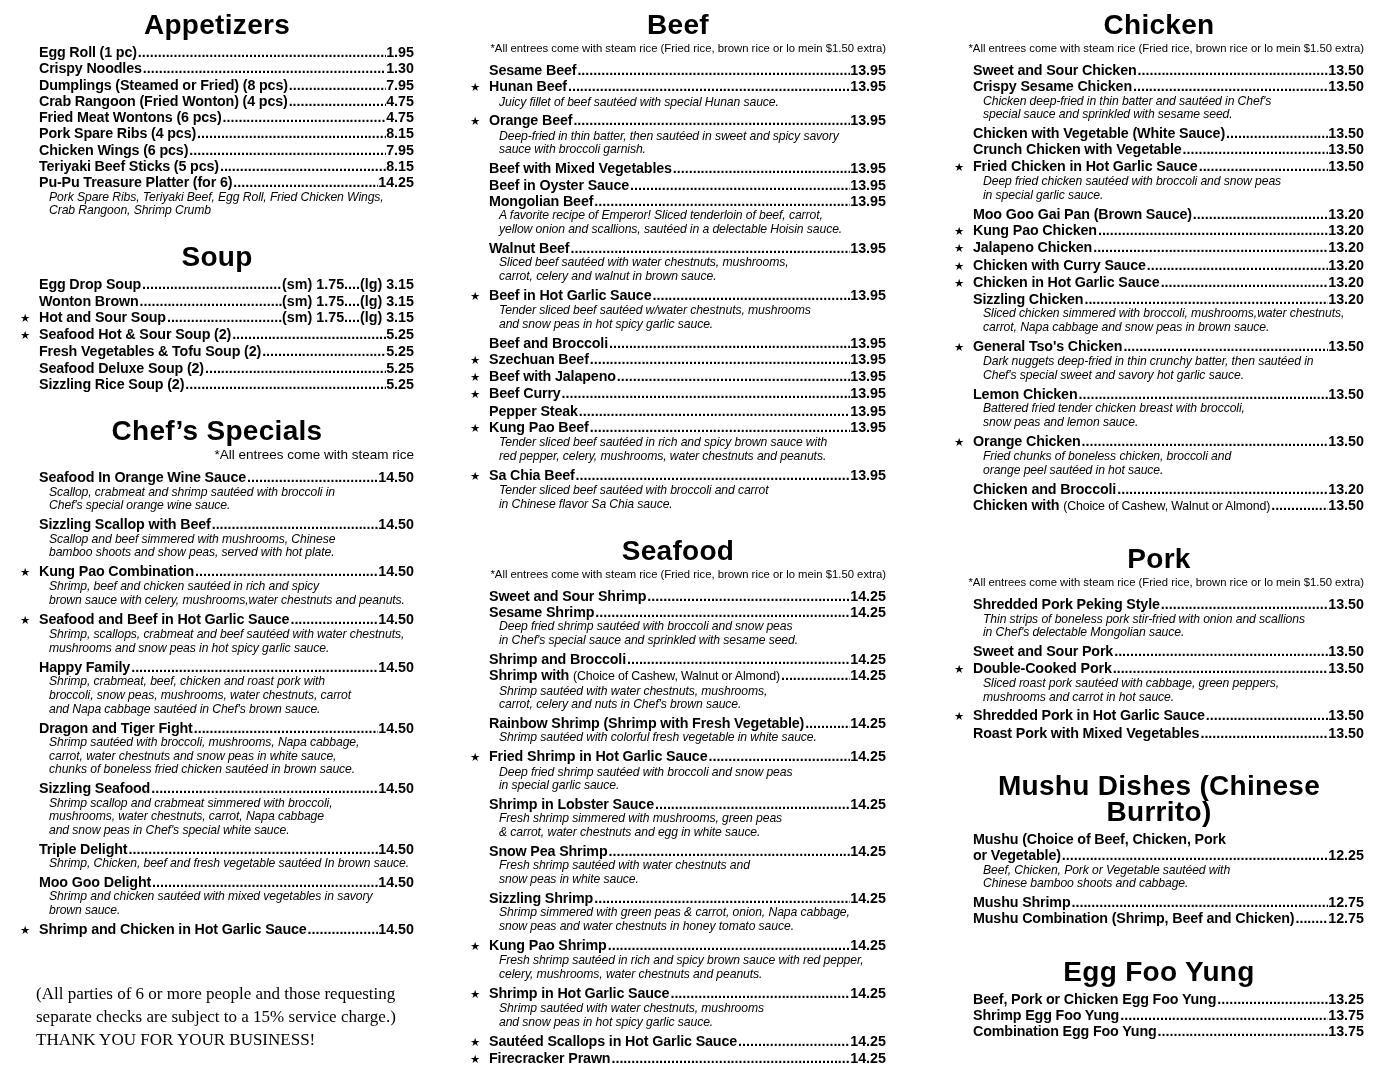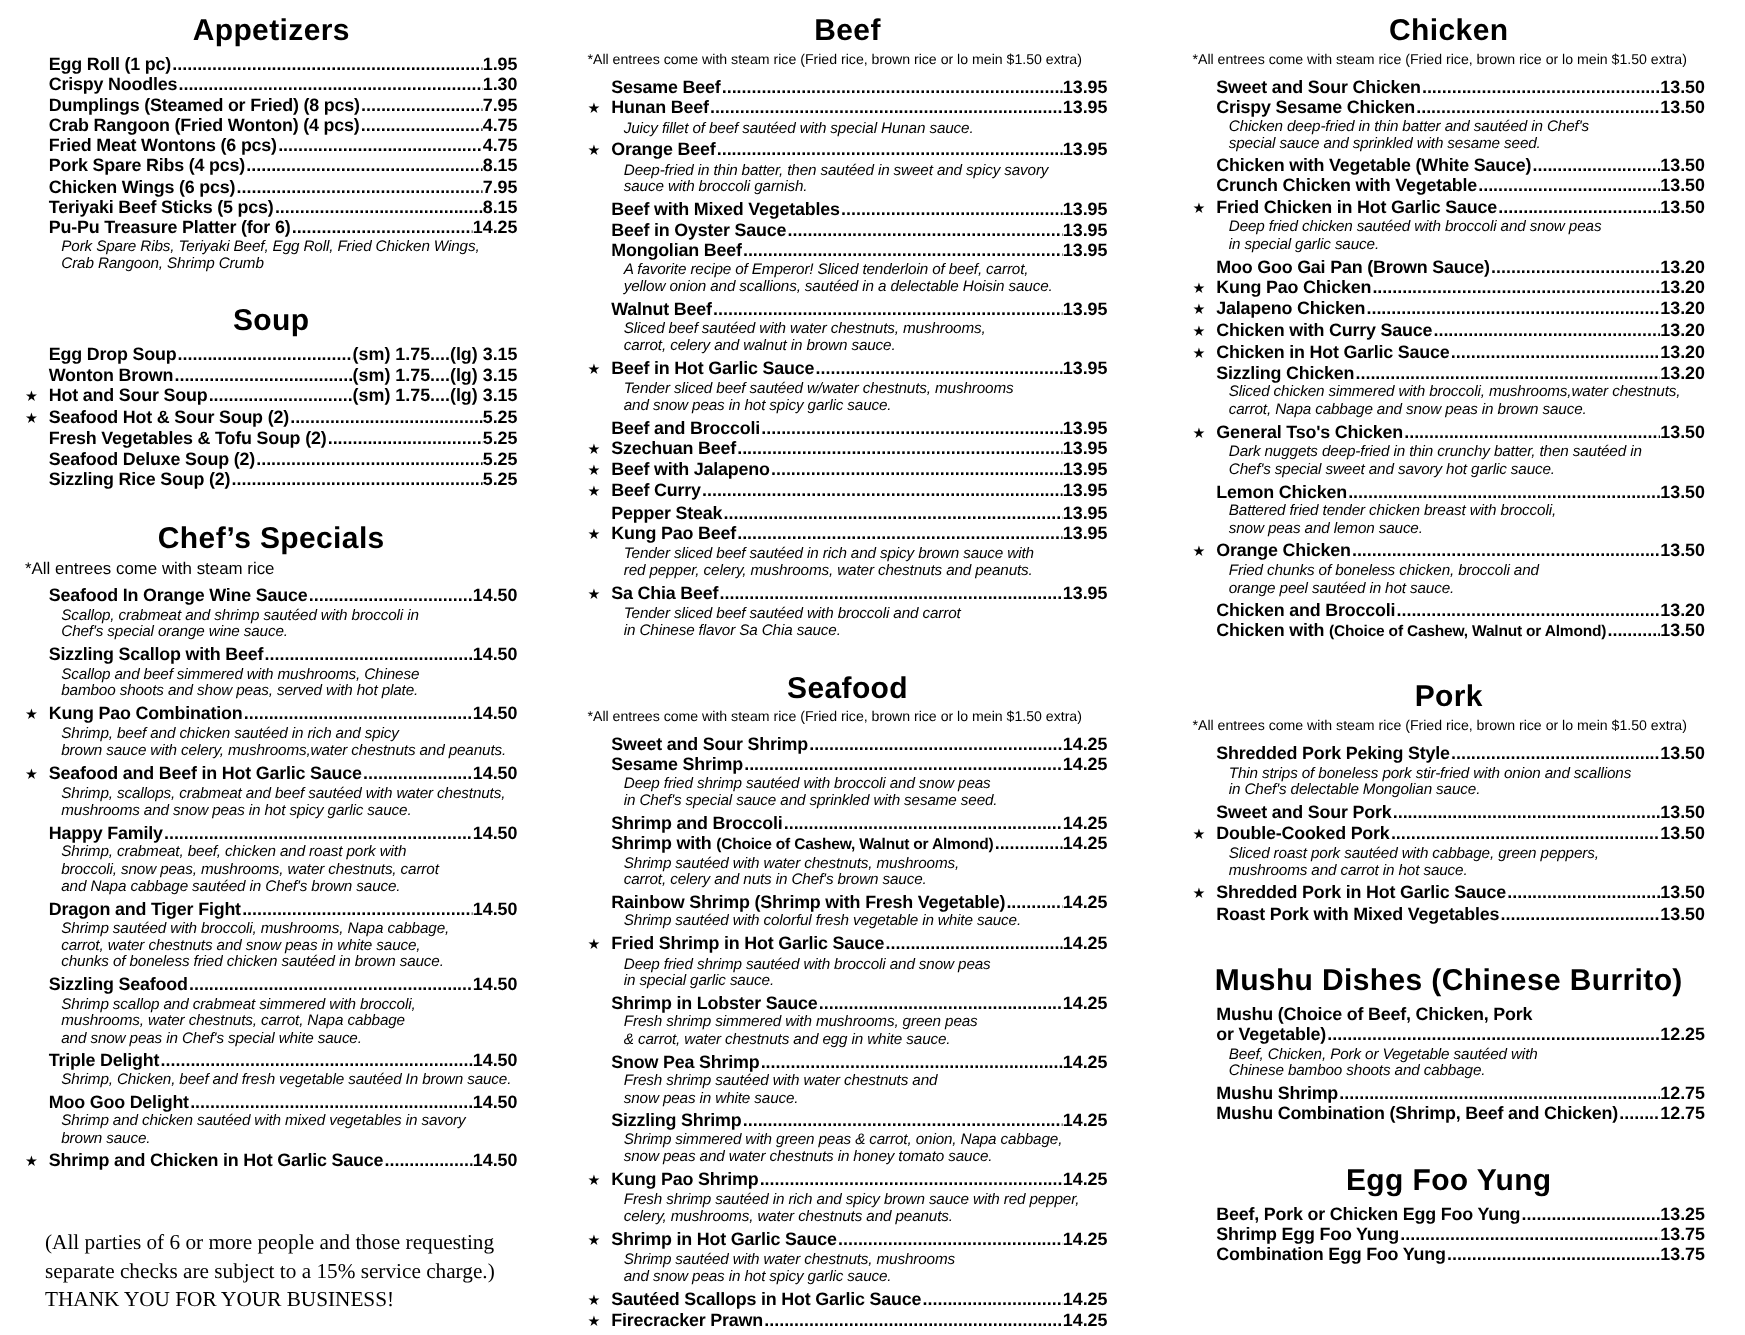--- a/index.html
+++ b/index.html
@@ -10,34 +10,34 @@
   #menu { display:flex; padding-top:12px; box-sizing:border-box; }
   .menu-column { flex:0 0 auto; }
   .col1 { width:394px; margin-left:20px; }
   .col2 { width:416px; margin-left:56px; }
   .col3 { width:410px; margin-left:68px; }
 
   .menu-section { margin-bottom:26px; }
   .col3 .menu-section { margin-bottom:32px; }
 
   .section-title {
-    text-align:center; font-weight:bold; font-size:24px;
+    text-align:center; font-weight:bold; font-size:28px;
     letter-spacing:0.3px; margin-bottom:3px; line-height:26px;
   }
   .section-sub {
-    text-align:left; font-size:13.5px; line-height:16px; white-space:nowrap;
+    text-align:right; font-size:13.5px; line-height:16px; white-space:nowrap;
   }
   .section-sub.small { font-size:11.3px; line-height:15px; }
 
   .items { margin-top:6px; }
 
   .item-row { display:flex; align-items:baseline; line-height:16.3px; }
   .star-cell { flex:0 0 19px; width:19px; font-size:11.5px; }
   .item-name { font-weight:bold; font-size:14.3px; white-space:nowrap; letter-spacing:-0.15px; }
-  .small-part { font-size:12.4px; font-weight:bold; }
+  .small-part { font-size:12.4px; font-weight:normal; }
   .leader {
     flex:1 1 auto; overflow:hidden; white-space:nowrap; min-width:8px;
     font-weight:bold; font-size:14.3px; padding:0 1px;
   }
   .leader::after {
     content:"......................................................................................................................................................";
   }
   .price { font-weight:bold; font-size:14.3px; white-space:nowrap; }
 
   .desc {

